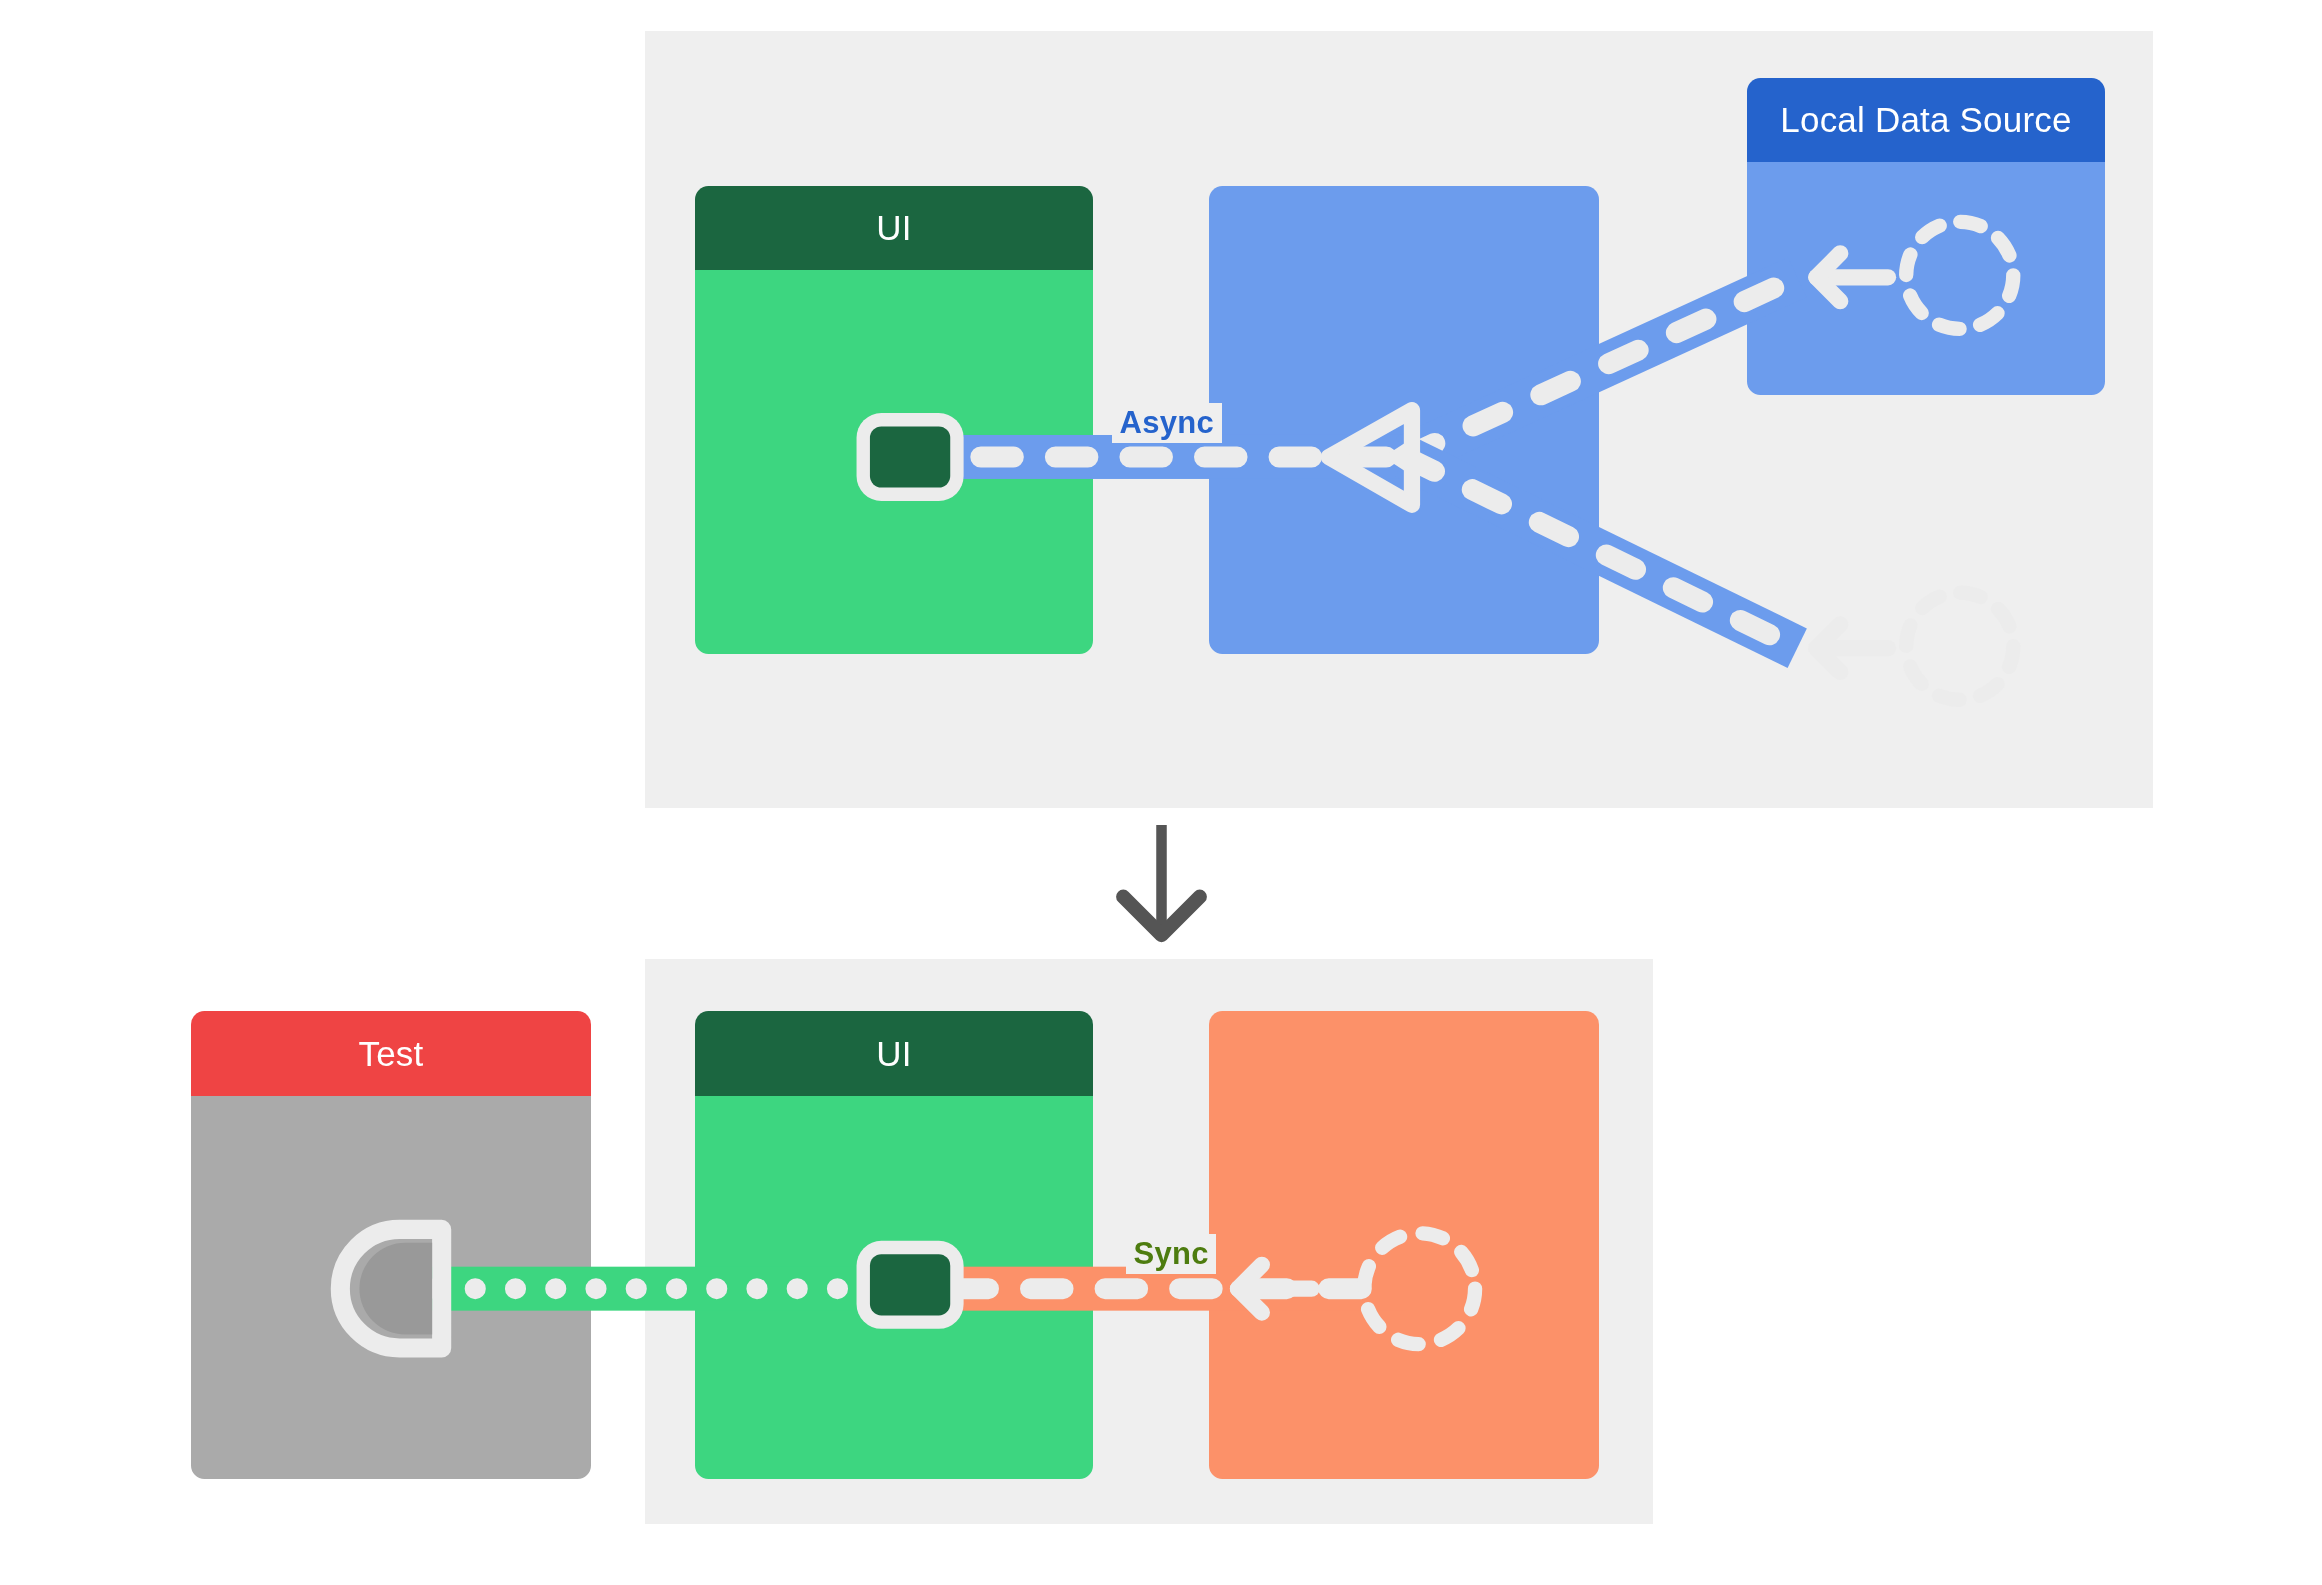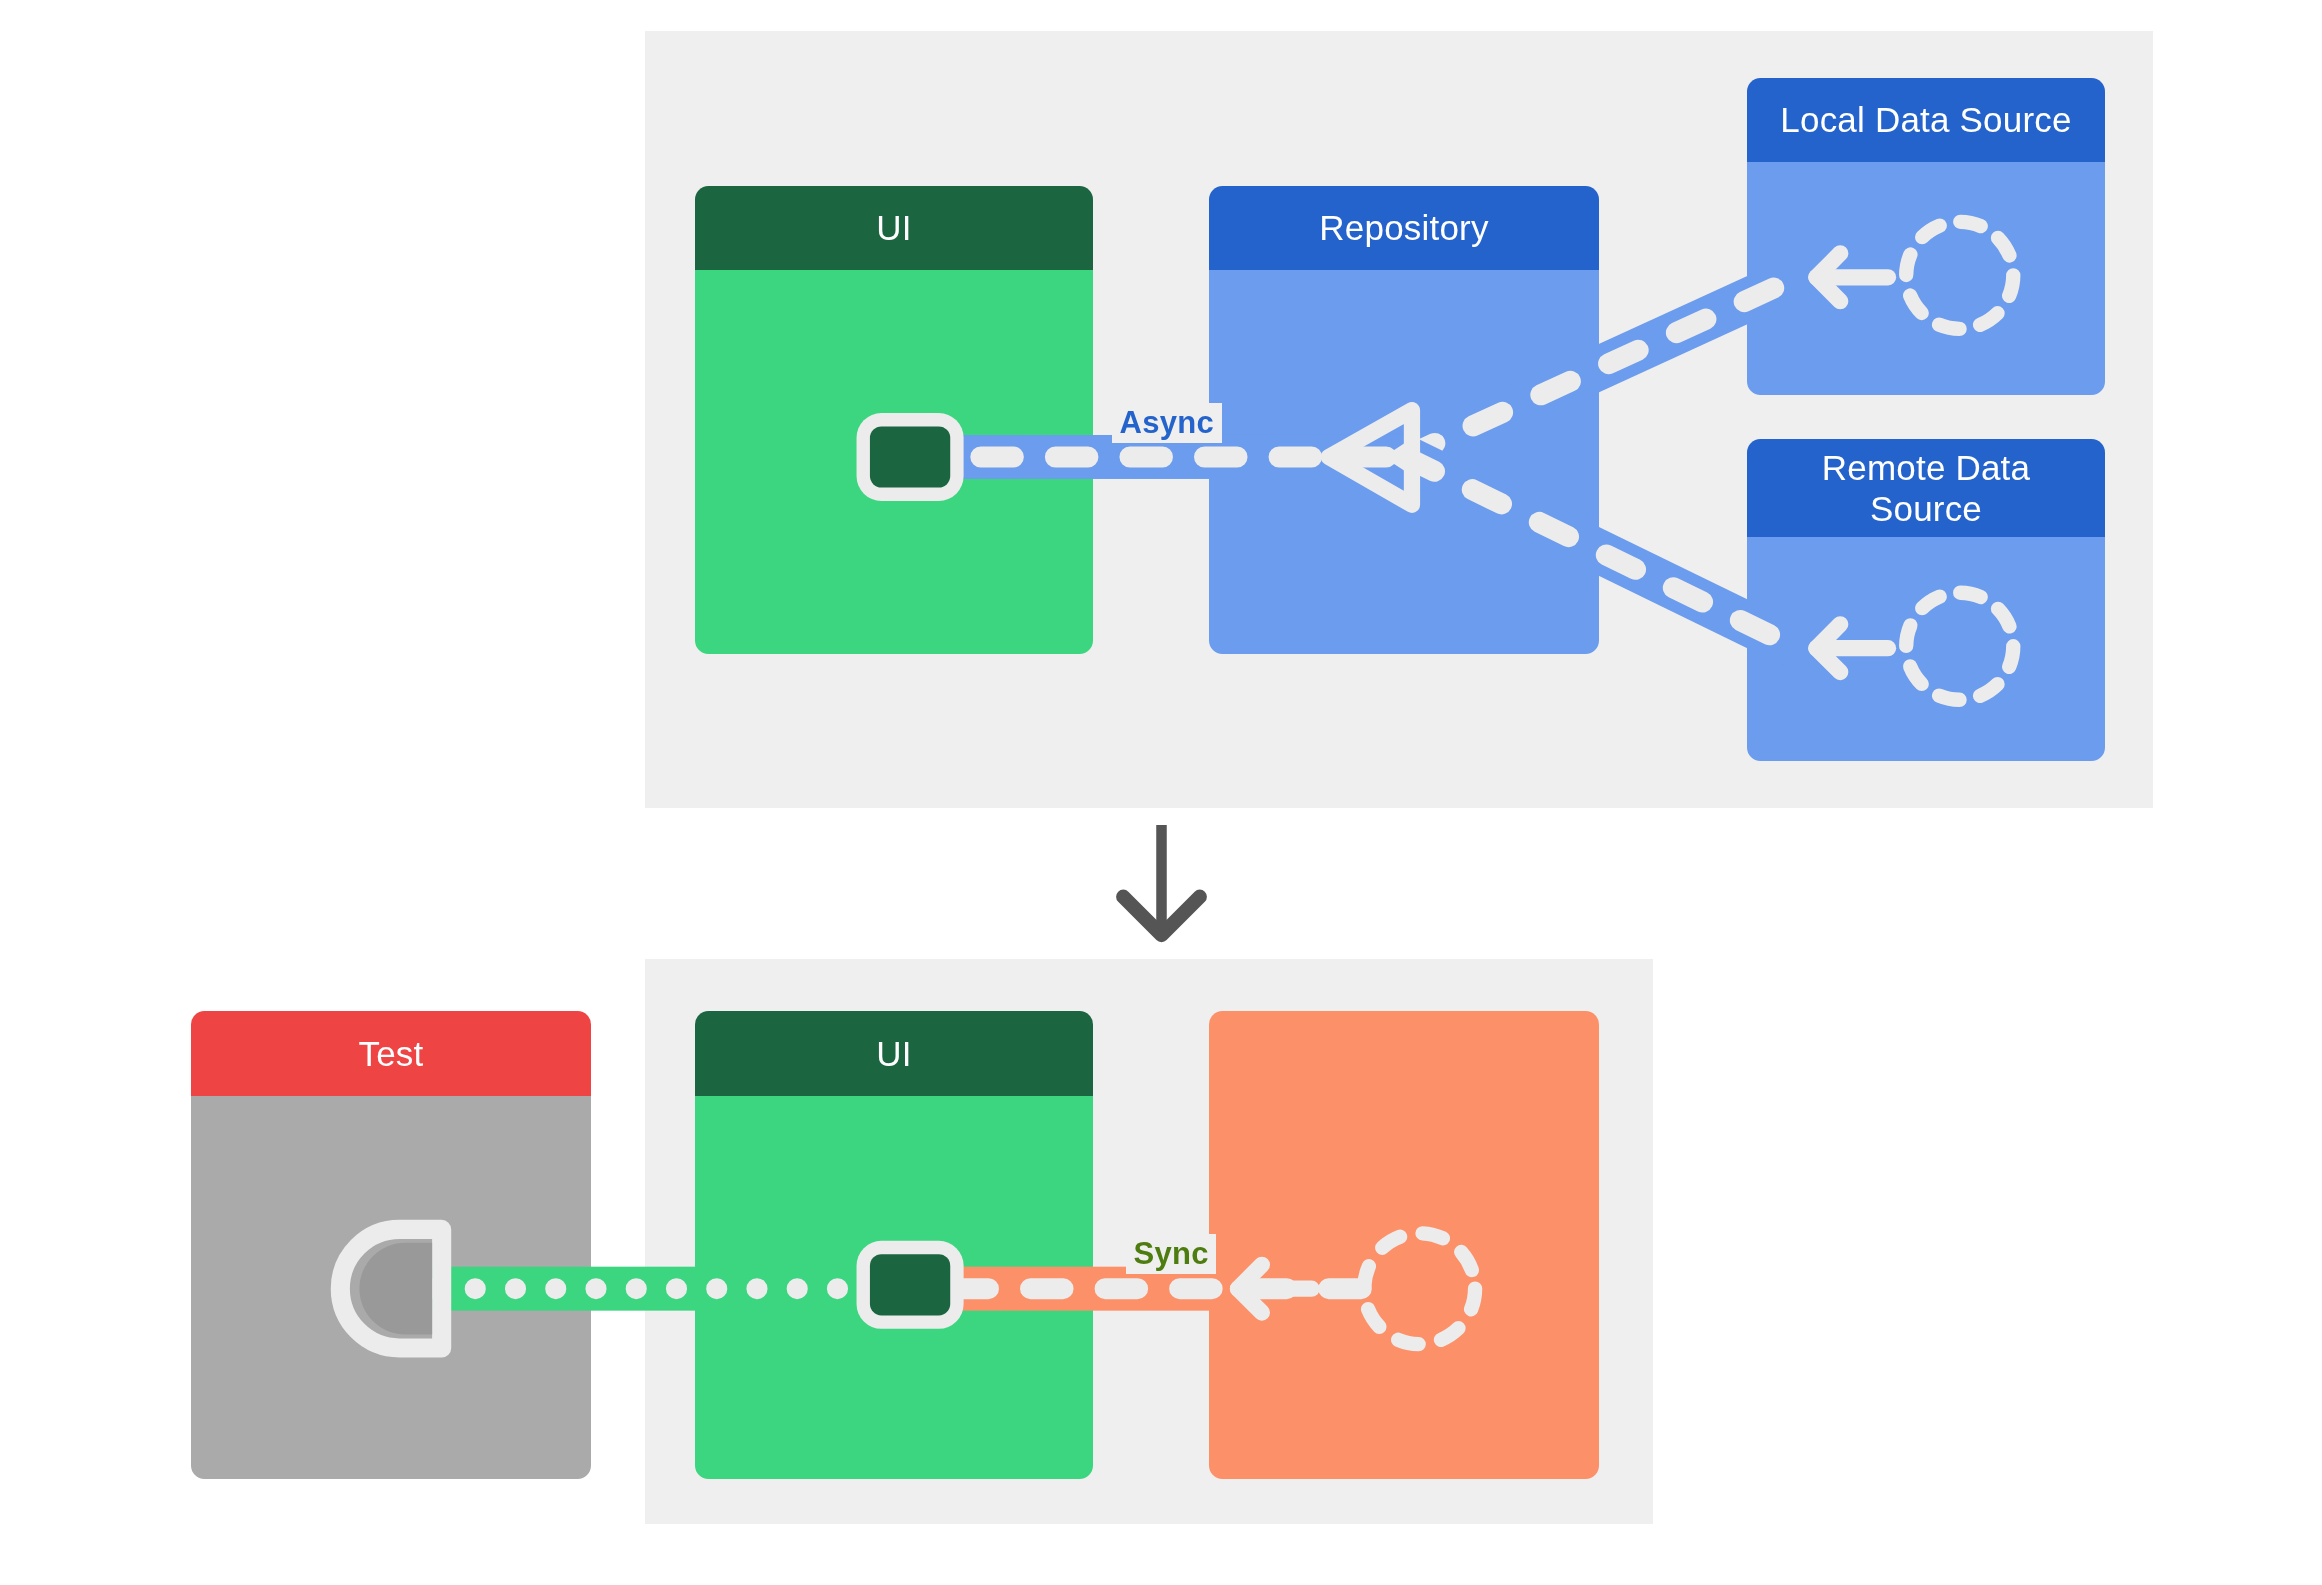--- a/index.html
+++ b/index.html
@@ -70,34 +70,28 @@
 <div id="stage">
 
   <div class="panel" style="left:645px; top:31px; width:1508px; height:777px;"></div>
 
   <div class="node" style="left:695px; top:186px; width:398px; height:468px;">
     <div class="node-header" style="background:#1b6640; height:84px;">UI</div>
     <div class="node-body" style="background:#3dd680;"></div>
   </div>
 
   <div class="node" style="left:1209px; top:186px; width:390px; height:468px;">
-    <div class="node-header" style="background:#2563cc; height:84px;">Repository</div>
     <div class="node-body" style="background:#6c9ced;"></div>
   </div>
 
   <div class="node" style="left:1747px; top:78px; width:358px; height:317px;">
     <div class="node-header" style="background:#2563cc; height:84px;">Local Data Source</div>
     <div class="node-body" style="background:#6c9ced;"></div>
   </div>
 
-  <div class="node" style="left:1747px; top:439px; width:358px; height:322px;">
-    <div class="node-header" style="background:#2563cc; height:98px; white-space:pre-line;">Remote Data
-Source</div>
-    <div class="node-body" style="background:#6c9ced;"></div>
-  </div>
 
   <div class="panel" style="left:645px; top:959px; width:1008px; height:565px;"></div>
 
   <div class="node" style="left:191px; top:1011px; width:400px; height:468px;">
     <div class="node-header" style="background:#ef4444; height:85px;">Test</div>
     <div class="node-body" style="background:#aaaaaa;"></div>
   </div>
 
   <div class="node" style="left:695px; top:1011px; width:398px; height:468px;">
     <div class="node-header" style="background:#1b6640; height:85px;">UI</div>

